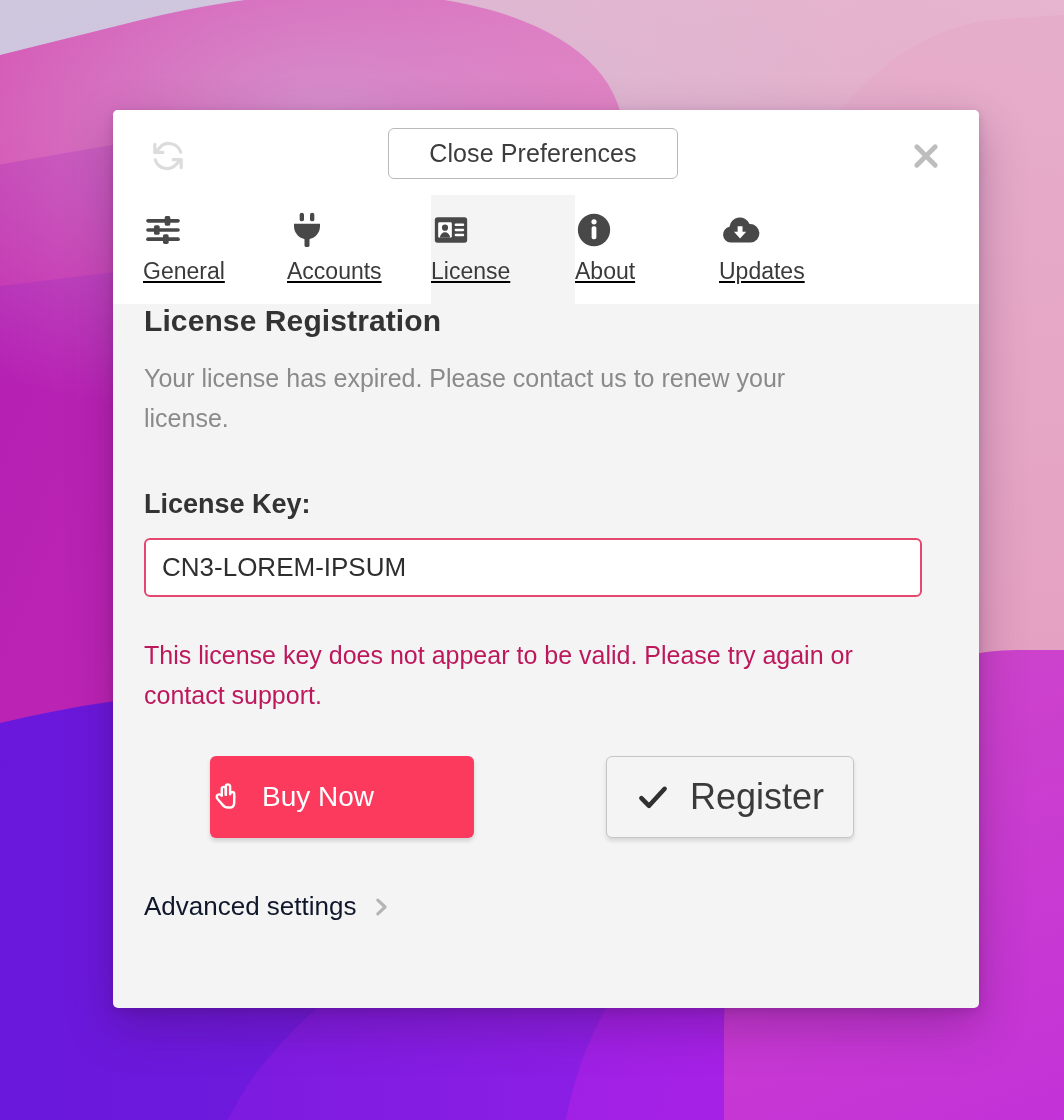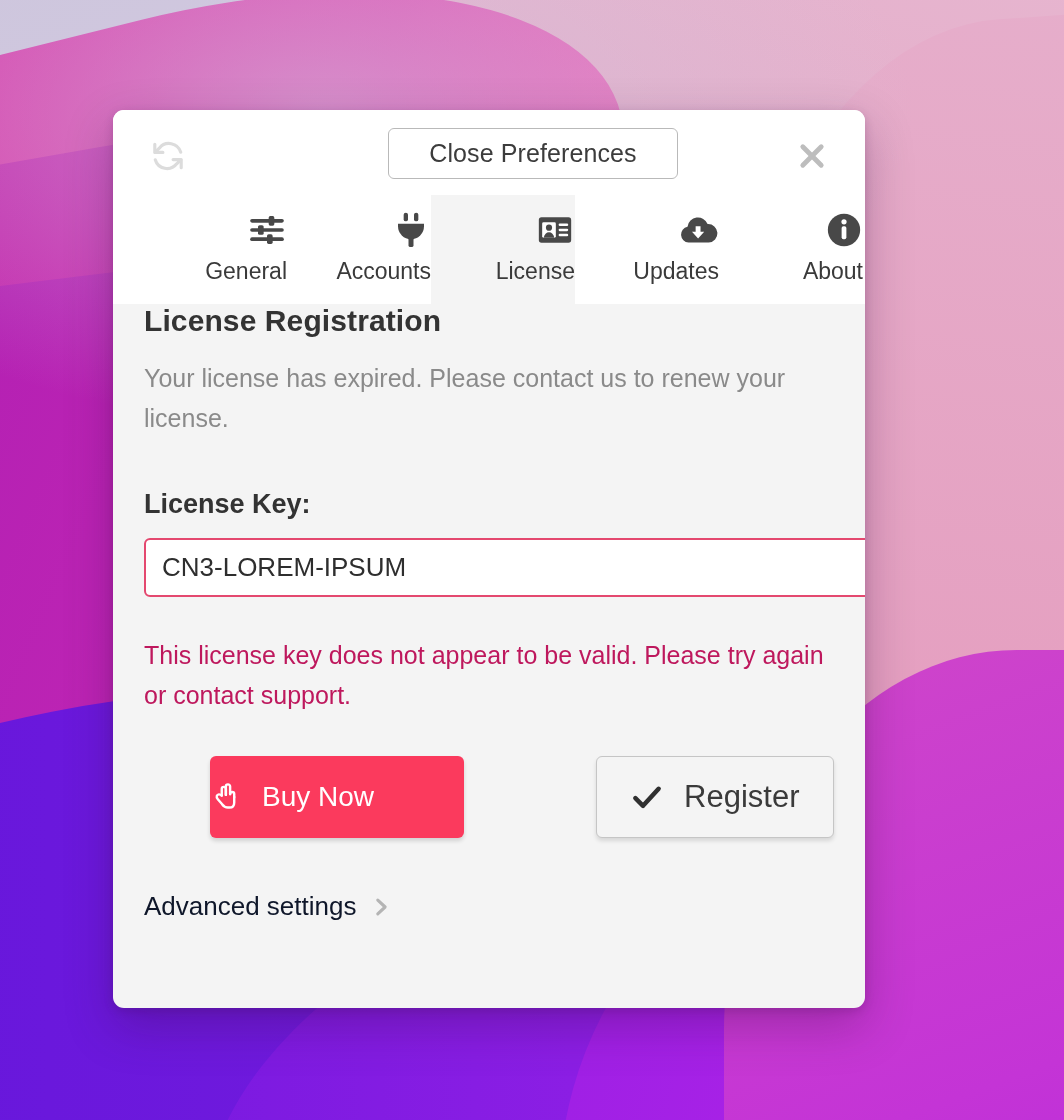--- a/index.html
+++ b/index.html
@@ -81,24 +81,24 @@
   .wave-blend {
     left: 0; top: 0; width: 100%; height: 100%;
     background: radial-gradient(ellipse 80% 40% at 30% 10%, rgba(207,198,222,.55), transparent 70%);
   }
 
   
   #dialog {
     position: absolute;
     left: 113px;
     top: 110px;
-    width: 752px;
+    width: 866px;
     height: 898px;
     background: #f4f4f4;
-    border-radius: 11px;
+    border-radius: 5px;
     box-shadow: 0 18px 48px rgba(60,10,70,.30), 0 3px 10px rgba(60,10,70,.18);
     overflow: hidden;
   }
 
   
   .dlg-header {
     position: relative;
     height: 194px;
     background: #ffffff;
   }
@@ -151,26 +151,27 @@
     bottom: 0;
     width: 100%;
     height: 109px;
     display: flex;
   }
   .tab {
     width: 144px;
     height: 109px;
     display: flex;
     flex-direction: column;
-    align-items: flex-end;
+    align-items: flex-start;
     justify-content: flex-start;
     padding-top: 14px;
     cursor: pointer;
     background: transparent;
     border: none;
+    text-decoration: underline;
   }
   .tab.active { background: #f4f4f4; }
   .tab-icon {
     height: 42px;
     display: flex;
     align-items: center;
     justify-content: center;
     color: #484848;
   }
   .tab-label {
@@ -251,21 +252,21 @@
   }
   .register-btn {
     margin-left: 132px;
     width: 248px;
     height: 82px;
     background: #f4f4f4;
     border: 1px solid #c5c5c5;
     border-radius: 6px;
     color: #3a3a3a;
     font-family: "Liberation Sans", sans-serif;
-    font-size: 31px;
+    font-size: 36px;
     display: flex;
     align-items: center;
     justify-content: center;
     gap: 20px;
     cursor: pointer;
     box-shadow: 0 3px 4px rgba(0,0,0,.12);
   }
 
   .adv-link {
     margin-top: 53px;
@@ -354,37 +355,37 @@
               <rect x="14.2" y="8.1" width="5.7" height="1.5" rx="0.65" fill="#ffffff"></rect>
               <rect x="14.2" y="11.2" width="5.7" height="1.5" rx="0.65" fill="#ffffff"></rect>
               <rect x="14.2" y="14.3" width="5.7" height="1.5" rx="0.65" fill="#ffffff"></rect>
             </svg>
           </span>
           <span class="tab-label">License</span>
         </div>
 
         <div class="tab">
           <span class="tab-icon">
-            <svg width="42" height="42" viewBox="0 0 24 24" fill="#484848">
-              <path d="M18.1 19.2H6.6A4.6 4.6 0 0 1 6 10.1a6 6 0 0 1 11.5-1.5 4.8 4.8 0 0 1 .6 10.6z"></path>
-              <path d="M12.05 16.9l-3.5-3.9h2.1v-3.1h2.8v3.1h2.1z" fill="#ffffff"></path>
-            </svg>
-          </span>
-          <span class="tab-label">Updates</span>
-        </div>
-
-        <div class="tab">
-          <span class="tab-icon">
             <svg width="38" height="38" viewBox="0 0 24 24">
               <circle cx="12" cy="12" r="10.2" fill="#484848"></circle>
               <circle cx="12" cy="6.8" r="1.65" fill="#ffffff"></circle>
               <rect x="10.5" y="9.6" width="3" height="8.2" rx="1.2" fill="#ffffff"></rect>
             </svg>
           </span>
           <span class="tab-label">About</span>
+        </div>
+
+        <div class="tab">
+          <span class="tab-icon">
+            <svg width="42" height="42" viewBox="0 0 24 24" fill="#484848">
+              <path d="M18.1 19.2H6.6A4.6 4.6 0 0 1 6 10.1a6 6 0 0 1 11.5-1.5 4.8 4.8 0 0 1 .6 10.6z"></path>
+              <path d="M12.05 16.9l-3.5-3.9h2.1v-3.1h2.8v3.1h2.1z" fill="#ffffff"></path>
+            </svg>
+          </span>
+          <span class="tab-label">Updates</span>
         </div>
 
       </div>
     </div>
 
     <div class="dlg-body">
 
       <div class="section-title">License Registration</div>
 
       <div class="section-desc">Your license has expired. Please contact us to renew your license.</div>

